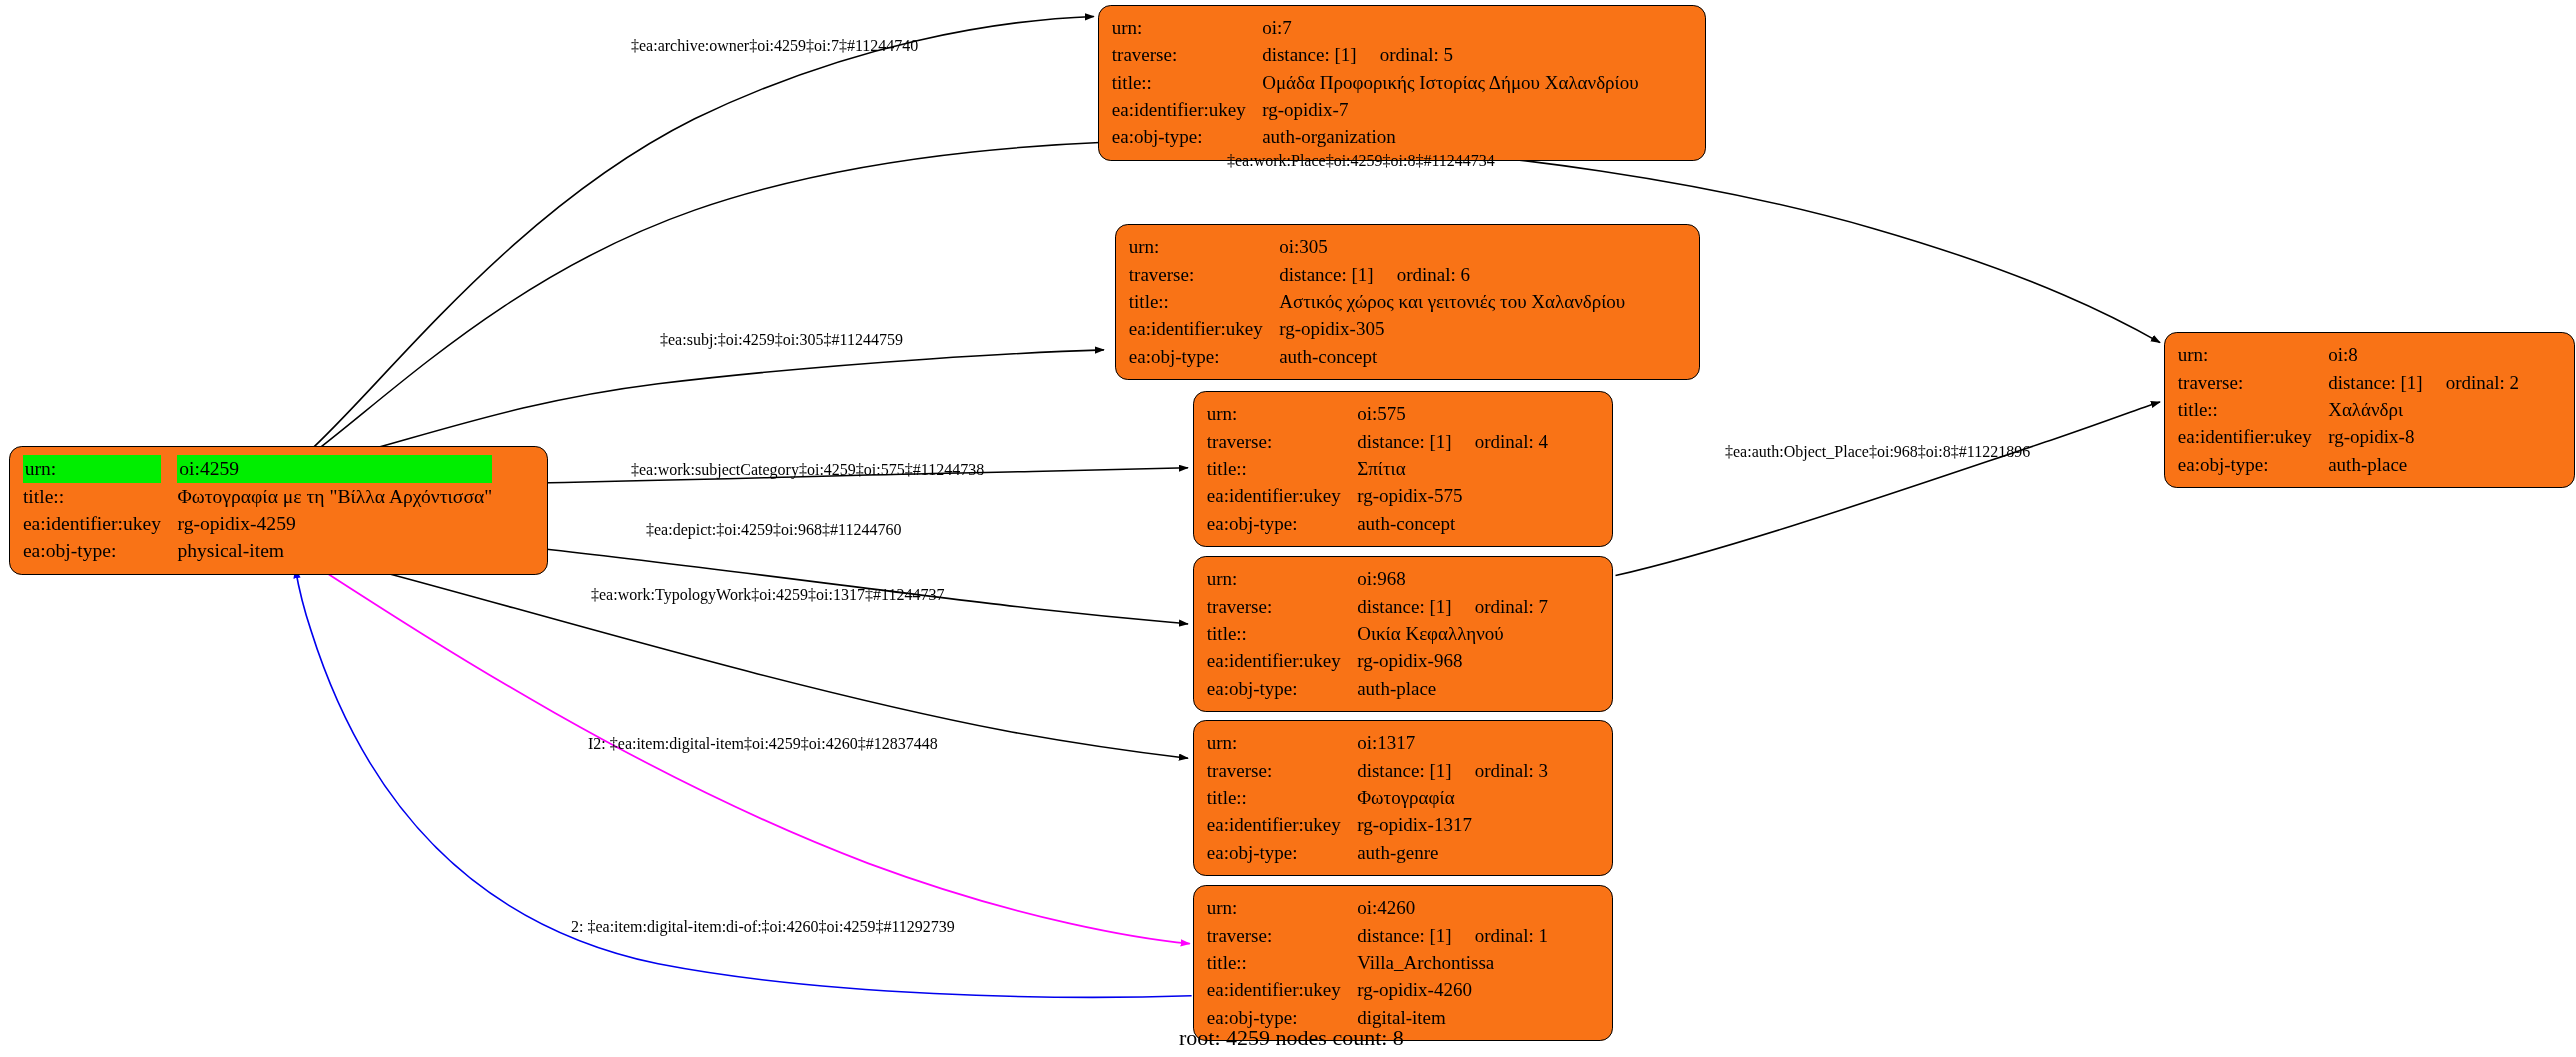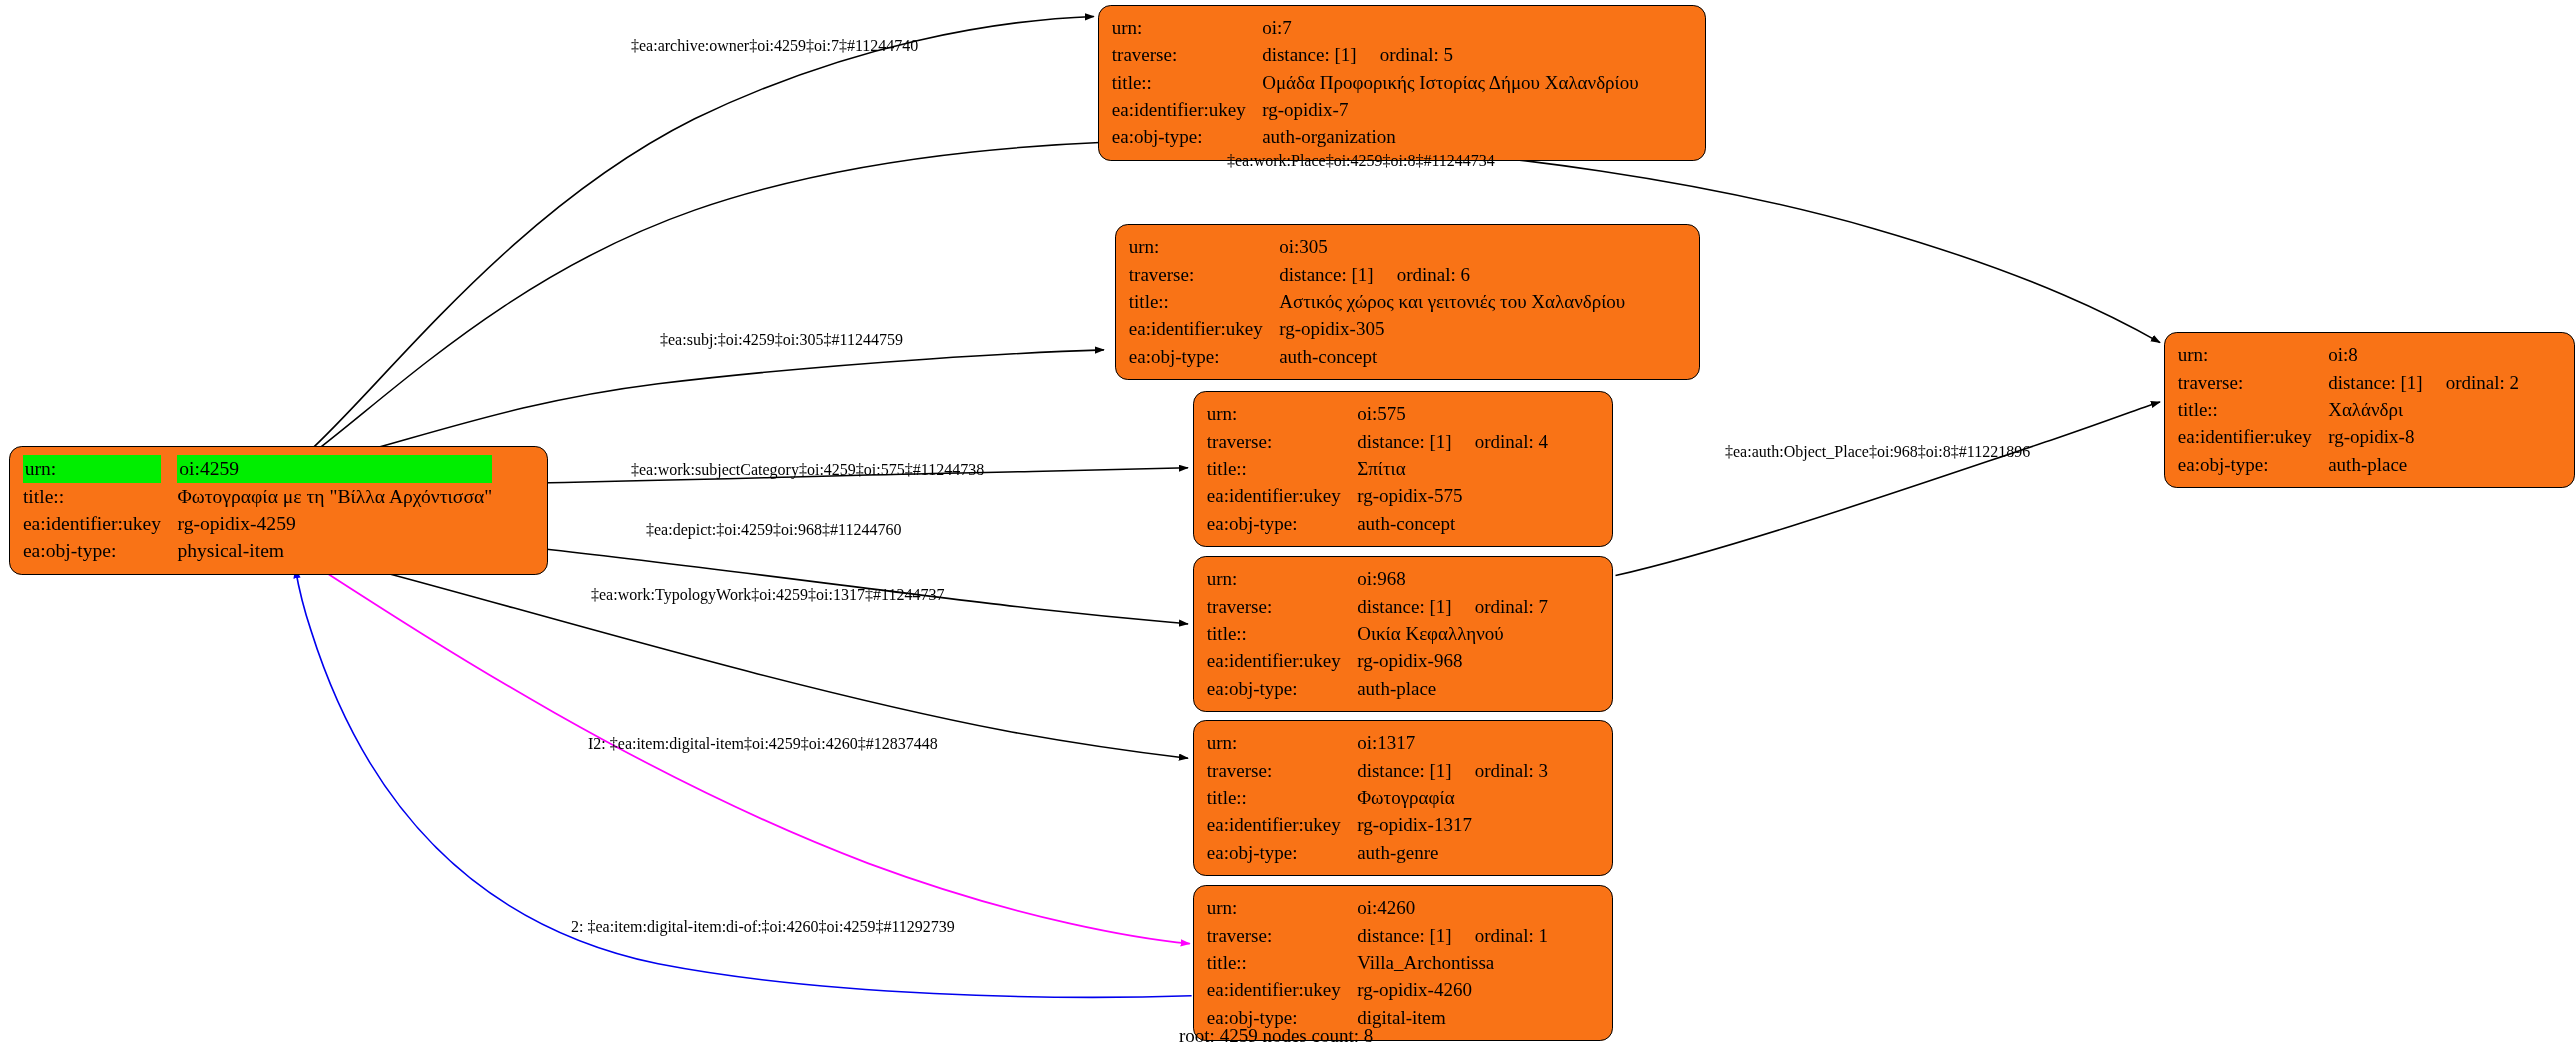--- a/index.html
+++ b/index.html
@@ -63,21 +63,21 @@
   }
   .edge-label {
     position: absolute;
     font-size: 16px;
     color: #000000;
     white-space: nowrap;
     line-height: 22px;
   }
   .caption {
     position: absolute;
-    font-size: 19px;
+    font-size: 22px;
     color: #000000;
     white-space: nowrap;
   }
 </style>
 </head>
 <body>
 
 <div id="canvas">
 
   <svg id="edge-layer" viewBox="0 0 2819 1157" width="2576" height="1057">

